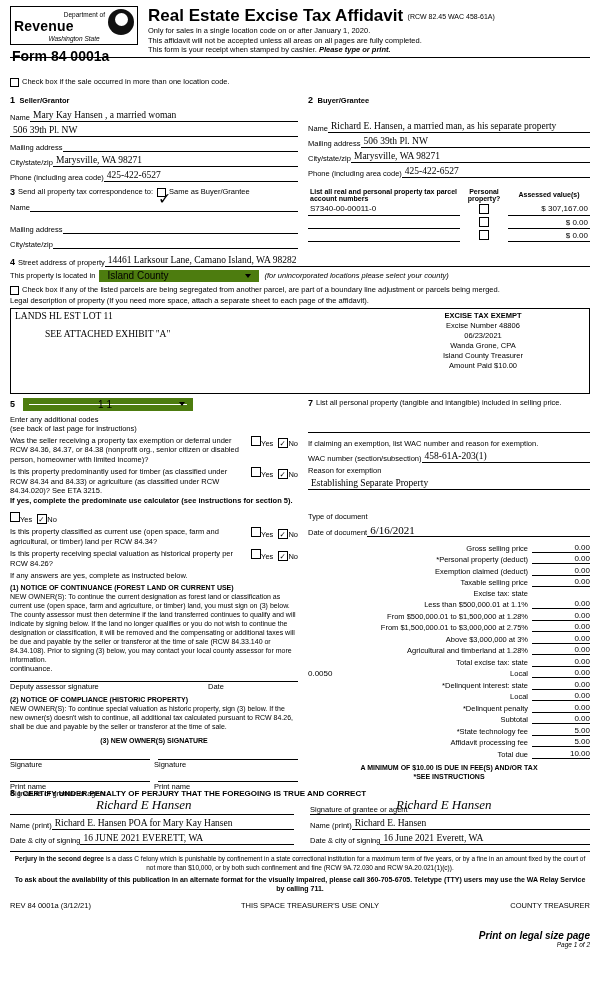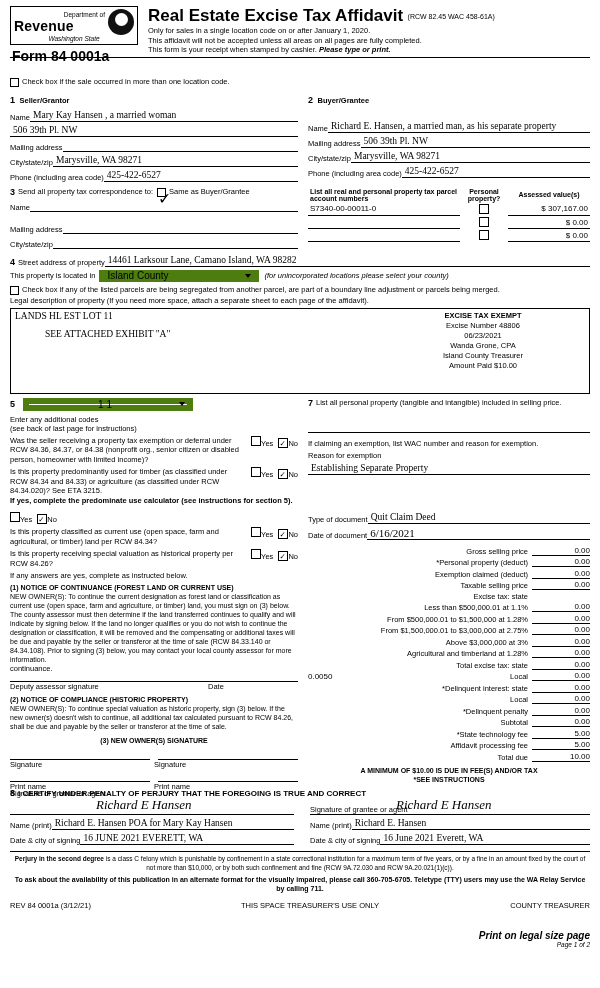--- a/index.html
+++ b/index.html
@@ -241,20 +241,24 @@
       <div class="lbl bold">If yes, complete the predominate use calculator (see instructions for section 5).</div>
     </div>
     <div class="col right">
       <div style="display:flex;">
         <span class="secnum">7</span>
         <span class="lbl" style="margin-left:3px;">List all personal property (tangible and intangible) included in selling price.</span>
       </div>
       <div style="border-bottom:1px solid #000;height:12px;margin-top:12px;"></div>
       <div class="lbl" style="margin-top:6px;">If claiming an exemption, list WAC number and reason for exemption.</div>
       <div class="fldrow">
+          <span class="lbl">WAC number (section/subsection)</span>
+        <span class="fld hand">458-61A-203(1)</span>
+        </div>
+      <div class="fldrow">
           <span class="lbl">Reason for exemption</span>
         </div>
       <div class="fldrow">
           <span class="fld hand">Establishing Separate Property</span>
         </div>
     </div>
   </div>
 
   <div class="row" style="margin-top:4px;">
     <div class="col left">
@@ -300,21 +304,20 @@
       </div>
       <div style="display:flex;font-size:7.5px;">
         <span style="flex:1">Print name</span>
         <span style="flex:1">Print name</span>
       </div>
     </div>
 
     <div class="col right">
       <div class="fldrow">
           <span class="lbl">Type of document</span>
-        <span class="fld hand">Quit Claim Deed</span>
         </div>
       <div class="fldrow">
           <span class="lbl">Date of document</span>
         <span class="fld hand" style="font-size:11px;">6/16/2021</span>
         </div>
 
       <div style="margin-top:6px;">
         <div class="amt-row">
             <span class="amt-lbl">Gross selling price</span>
             <span class="amt-val">0.00</span>

